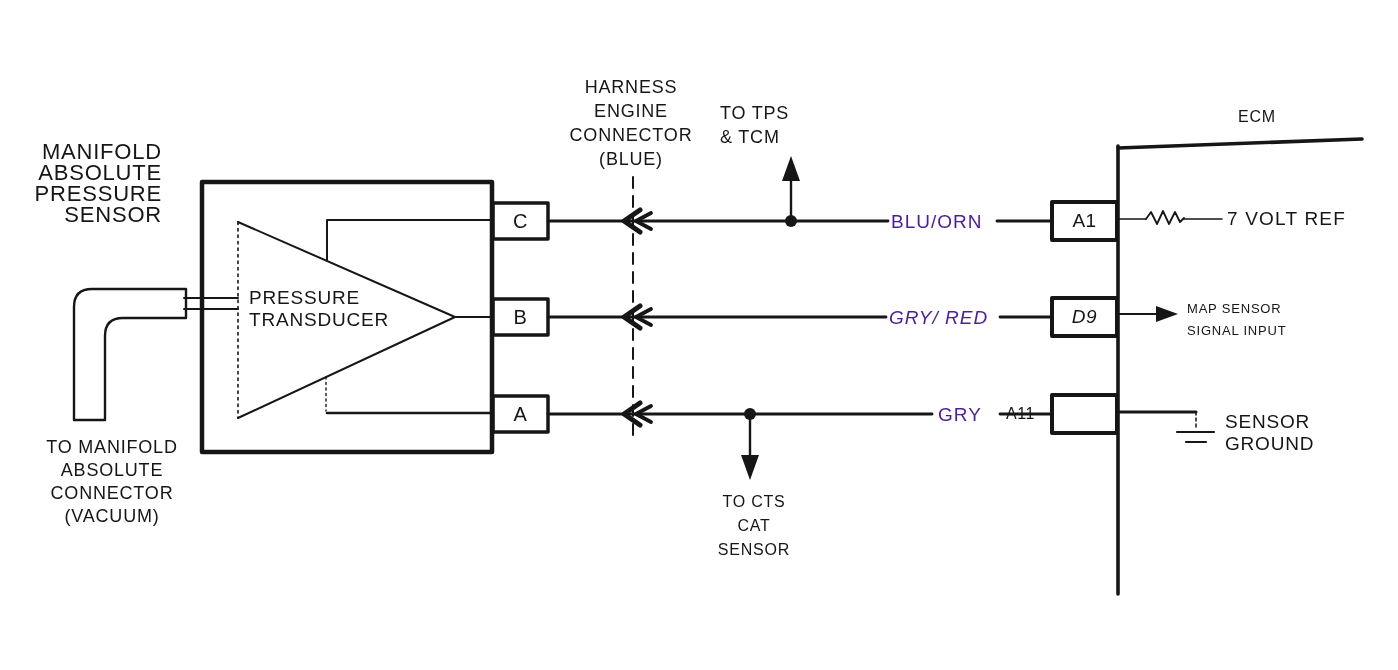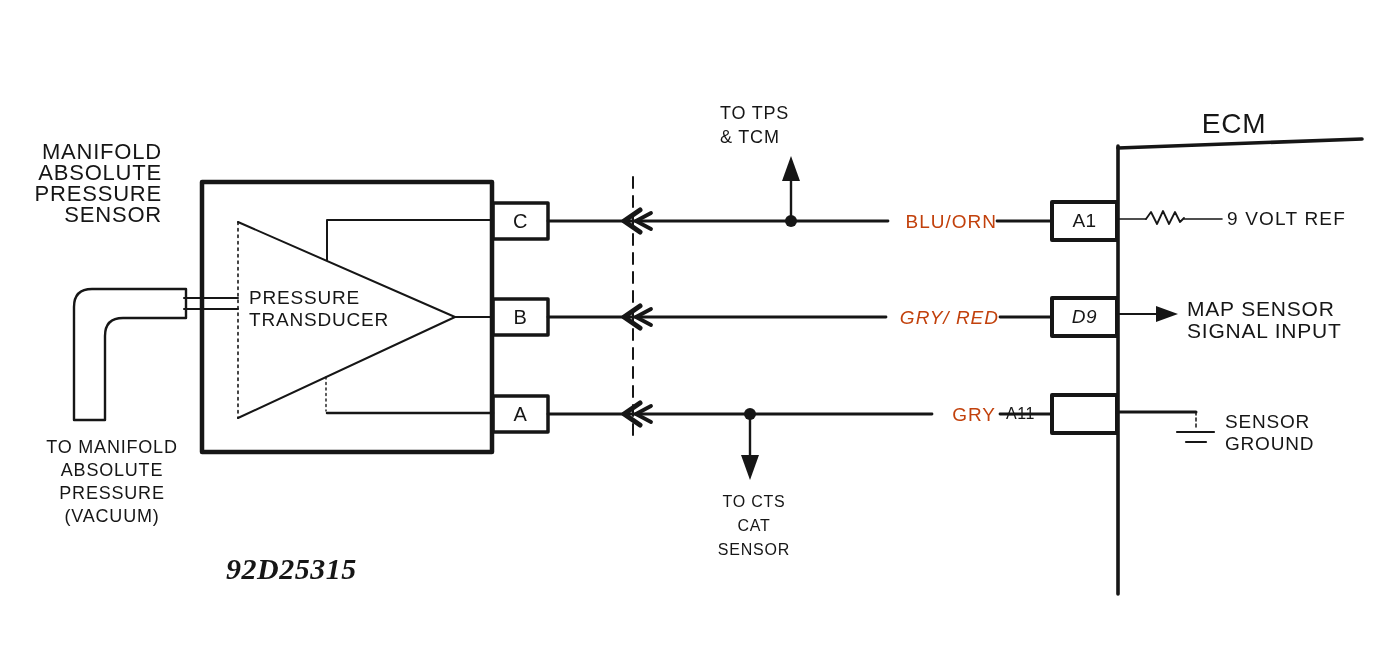--- a/index.html
+++ b/index.html
@@ -17,42 +17,42 @@
     white-space:pre-line;
     letter-spacing:0.8px;
     font-family:"Liberation Sans",sans-serif;
   }
   .lbl-sensor{left:28px;top:141px;width:134px;text-align:right;font-size:22px;line-height:21px;}
   .lbl-transducer{left:249px;top:287px;width:160px;text-align:left;font-size:19px;line-height:22px;}
   .lbl-vacuum{left:22px;top:436px;width:180px;text-align:center;font-size:18px;line-height:23px;}
   .lbl-harness{left:531px;top:75px;width:200px;text-align:center;font-size:18px;line-height:24px;}
   .lbl-tps{left:720px;top:101px;width:150px;font-size:18px;line-height:24px;}
   .lbl-cts{left:679px;top:490px;width:150px;text-align:center;font-size:16px;line-height:24px;}
-  .lbl-ecm{left:1192px;top:108px;width:84px;text-align:center;font-size:28px;}
+  .lbl-ecm{left:1192px;top:108px;width:84px;text-align:right;font-size:16px;}
   .lbl-5volt{left:1227px;top:208px;width:160px;font-size:19px;letter-spacing:1.2px;}
-  .lbl-mapsignal{left:1187px;top:298px;width:170px;font-size:21px;line-height:22px;}
+  .lbl-mapsignal{left:1187px;top:298px;width:170px;font-size:13px;line-height:22px;}
   .lbl-ground{left:1225px;top:411px;width:140px;font-size:19px;line-height:22px;}
   .lbl-fignum{
     left:226px;top:552px;width:160px;
     font-family:"Liberation Serif",serif;
     font-style:italic;font-weight:bold;
     font-size:30px;letter-spacing:0.5px;
   }
   .pin-label{
     position:absolute;display:flex;align-items:center;justify-content:center;
     color:#161616;font-size:20px;letter-spacing:0.5px;
   }
   .pin-c{left:493px;top:203px;width:55px;height:36px;}
   .pin-b{left:493px;top:299px;width:55px;height:36px;}
   .pin-a{left:493px;top:396px;width:55px;height:36px;}
   .ecm-a1{left:1052px;top:202px;width:65px;height:38px;font-size:19px;text-align:center;}
   .ecm-d9{left:1052px;top:298px;width:65px;height:38px;font-size:19px;font-style:italic;}
   .ecm-a11{left:988px;top:395px;width:65px;height:38px;font-size:16px;}
   .wire-label{
-    position:absolute;text-align:right;color:#c2410c;
+    position:absolute;text-align:left;color:#4c1d95;
     font-size:19px;letter-spacing:1px;
   }
   .wl-c{left:891px;top:211px;width:106px;}
   .wl-b{left:889px;top:307px;width:110px;font-style:italic;}
   .wl-a{left:938px;top:404px;width:58px;}
 </style>
 </head>
 <body>
 
 <div id="canvas">
@@ -151,34 +151,37 @@
   </svg>
 
   <div class="label lbl-sensor">MANIFOLD
 ABSOLUTE
 PRESSURE
 SENSOR</div>
   <div class="label lbl-transducer">PRESSURE
 TRANSDUCER</div>
   <div class="label lbl-vacuum">TO MANIFOLD
 ABSOLUTE
-PRESSURE
+CONNECTOR
 (VACUUM)</div>
+  <div class="label lbl-harness">HARNESS
+ENGINE
+CONNECTOR
+(BLUE)</div>
   <div class="label lbl-tps">TO TPS
 &amp; TCM</div>
   <div class="label lbl-cts">TO CTS
 CAT
 SENSOR</div>
   <div class="label lbl-ecm">ECM</div>
-  <div class="label lbl-5volt">9 VOLT REF</div>
+  <div class="label lbl-5volt">7 VOLT REF</div>
   <div class="label lbl-mapsignal">MAP SENSOR
 SIGNAL INPUT</div>
   <div class="label lbl-ground">SENSOR
 GROUND</div>
-  <div class="label lbl-fignum">92D25315</div>
 
   <div class="pin-label pin-c">C</div>
   <div class="pin-label pin-b">B</div>
   <div class="pin-label pin-a">A</div>
 
   <div class="wire-label wl-c">BLU/ORN</div>
   <div class="wire-label wl-b">GRY/ RED</div>
   <div class="wire-label wl-a">GRY</div>
 
   <div class="pin-label ecm-a1">A1</div>

